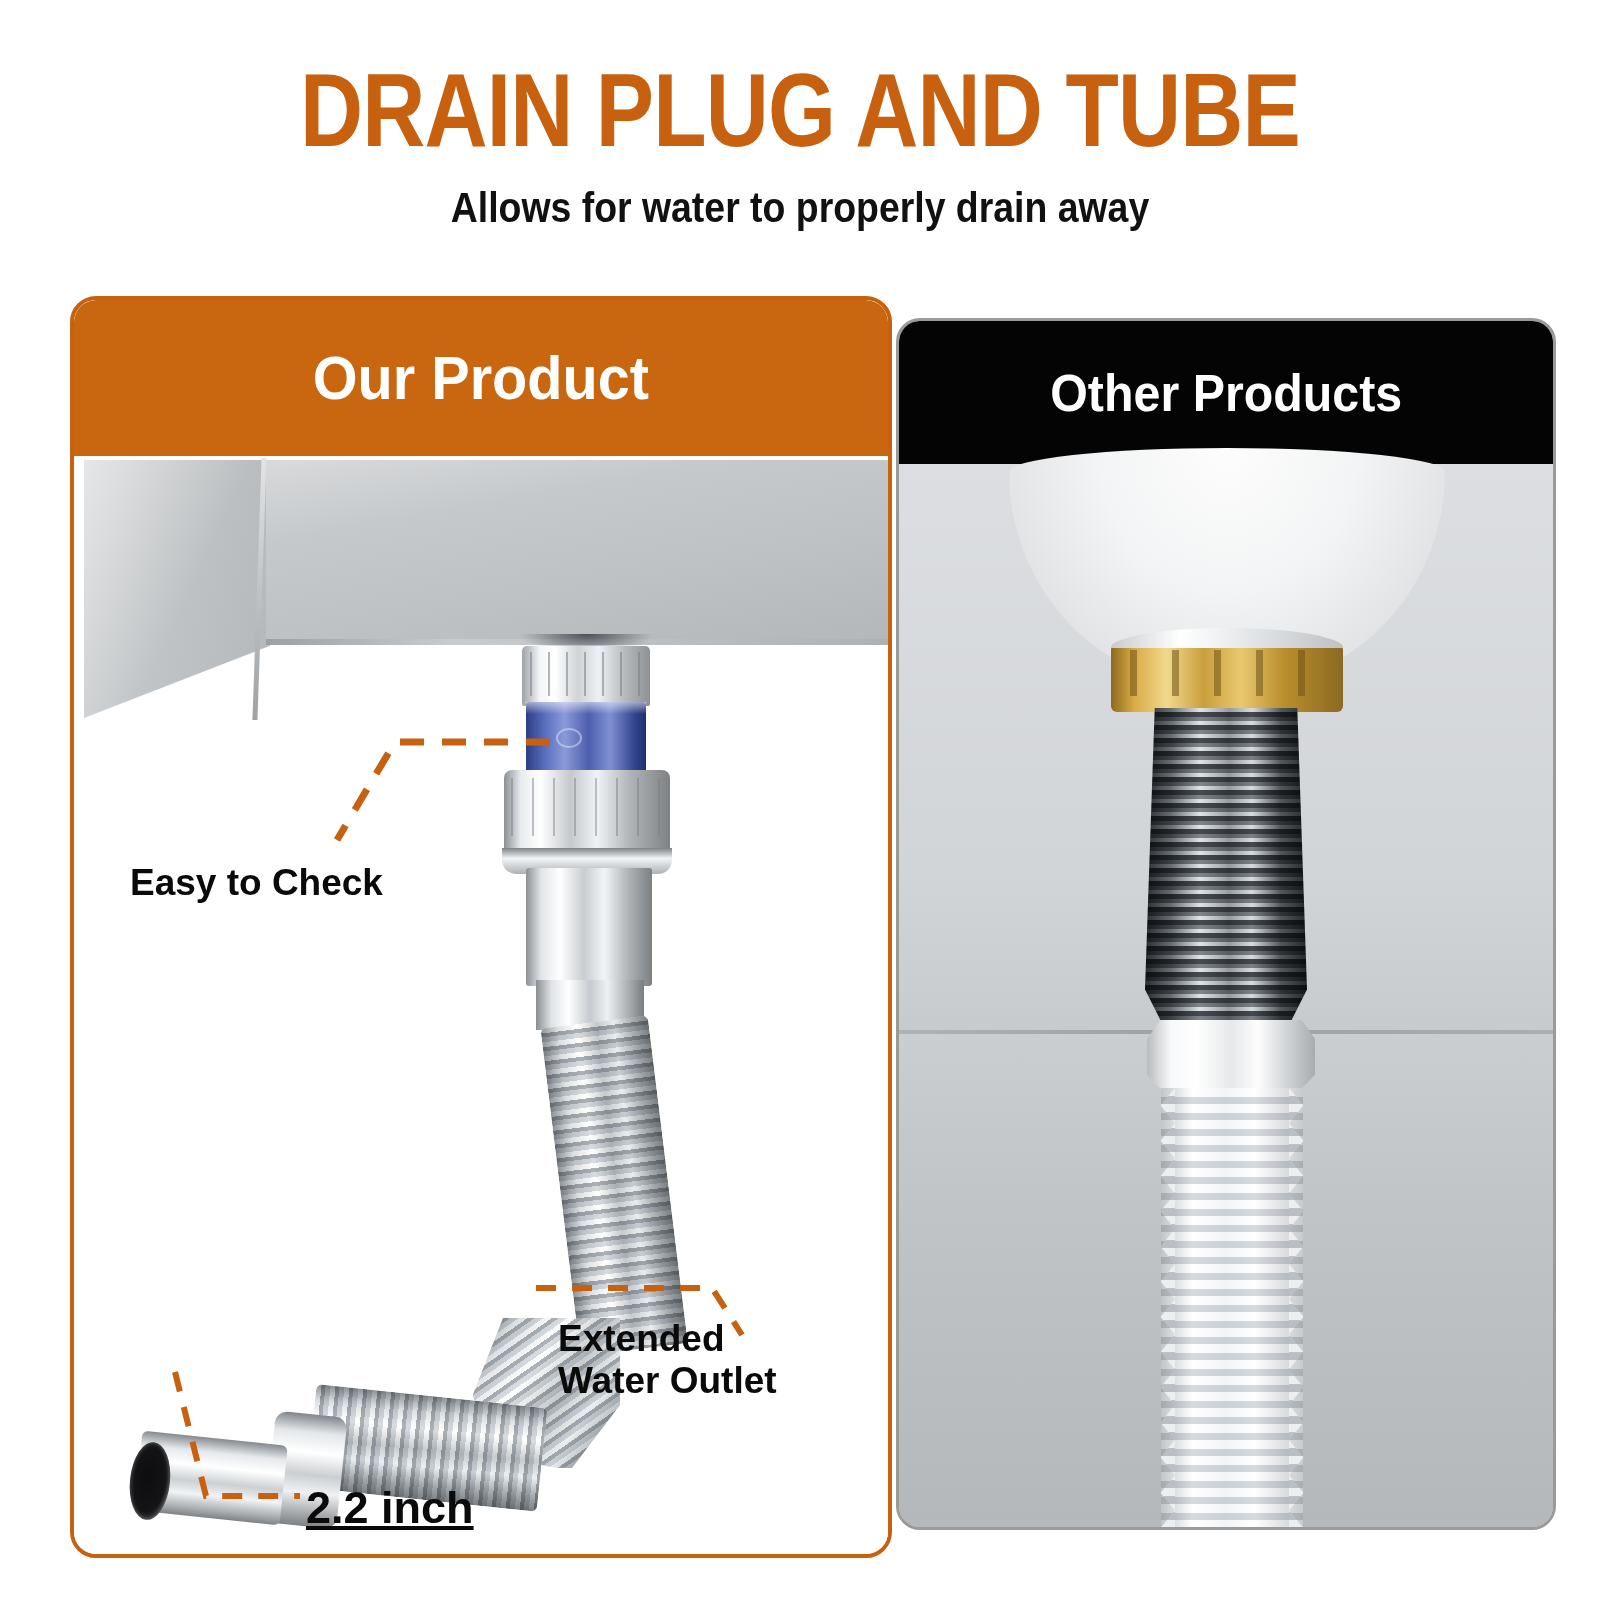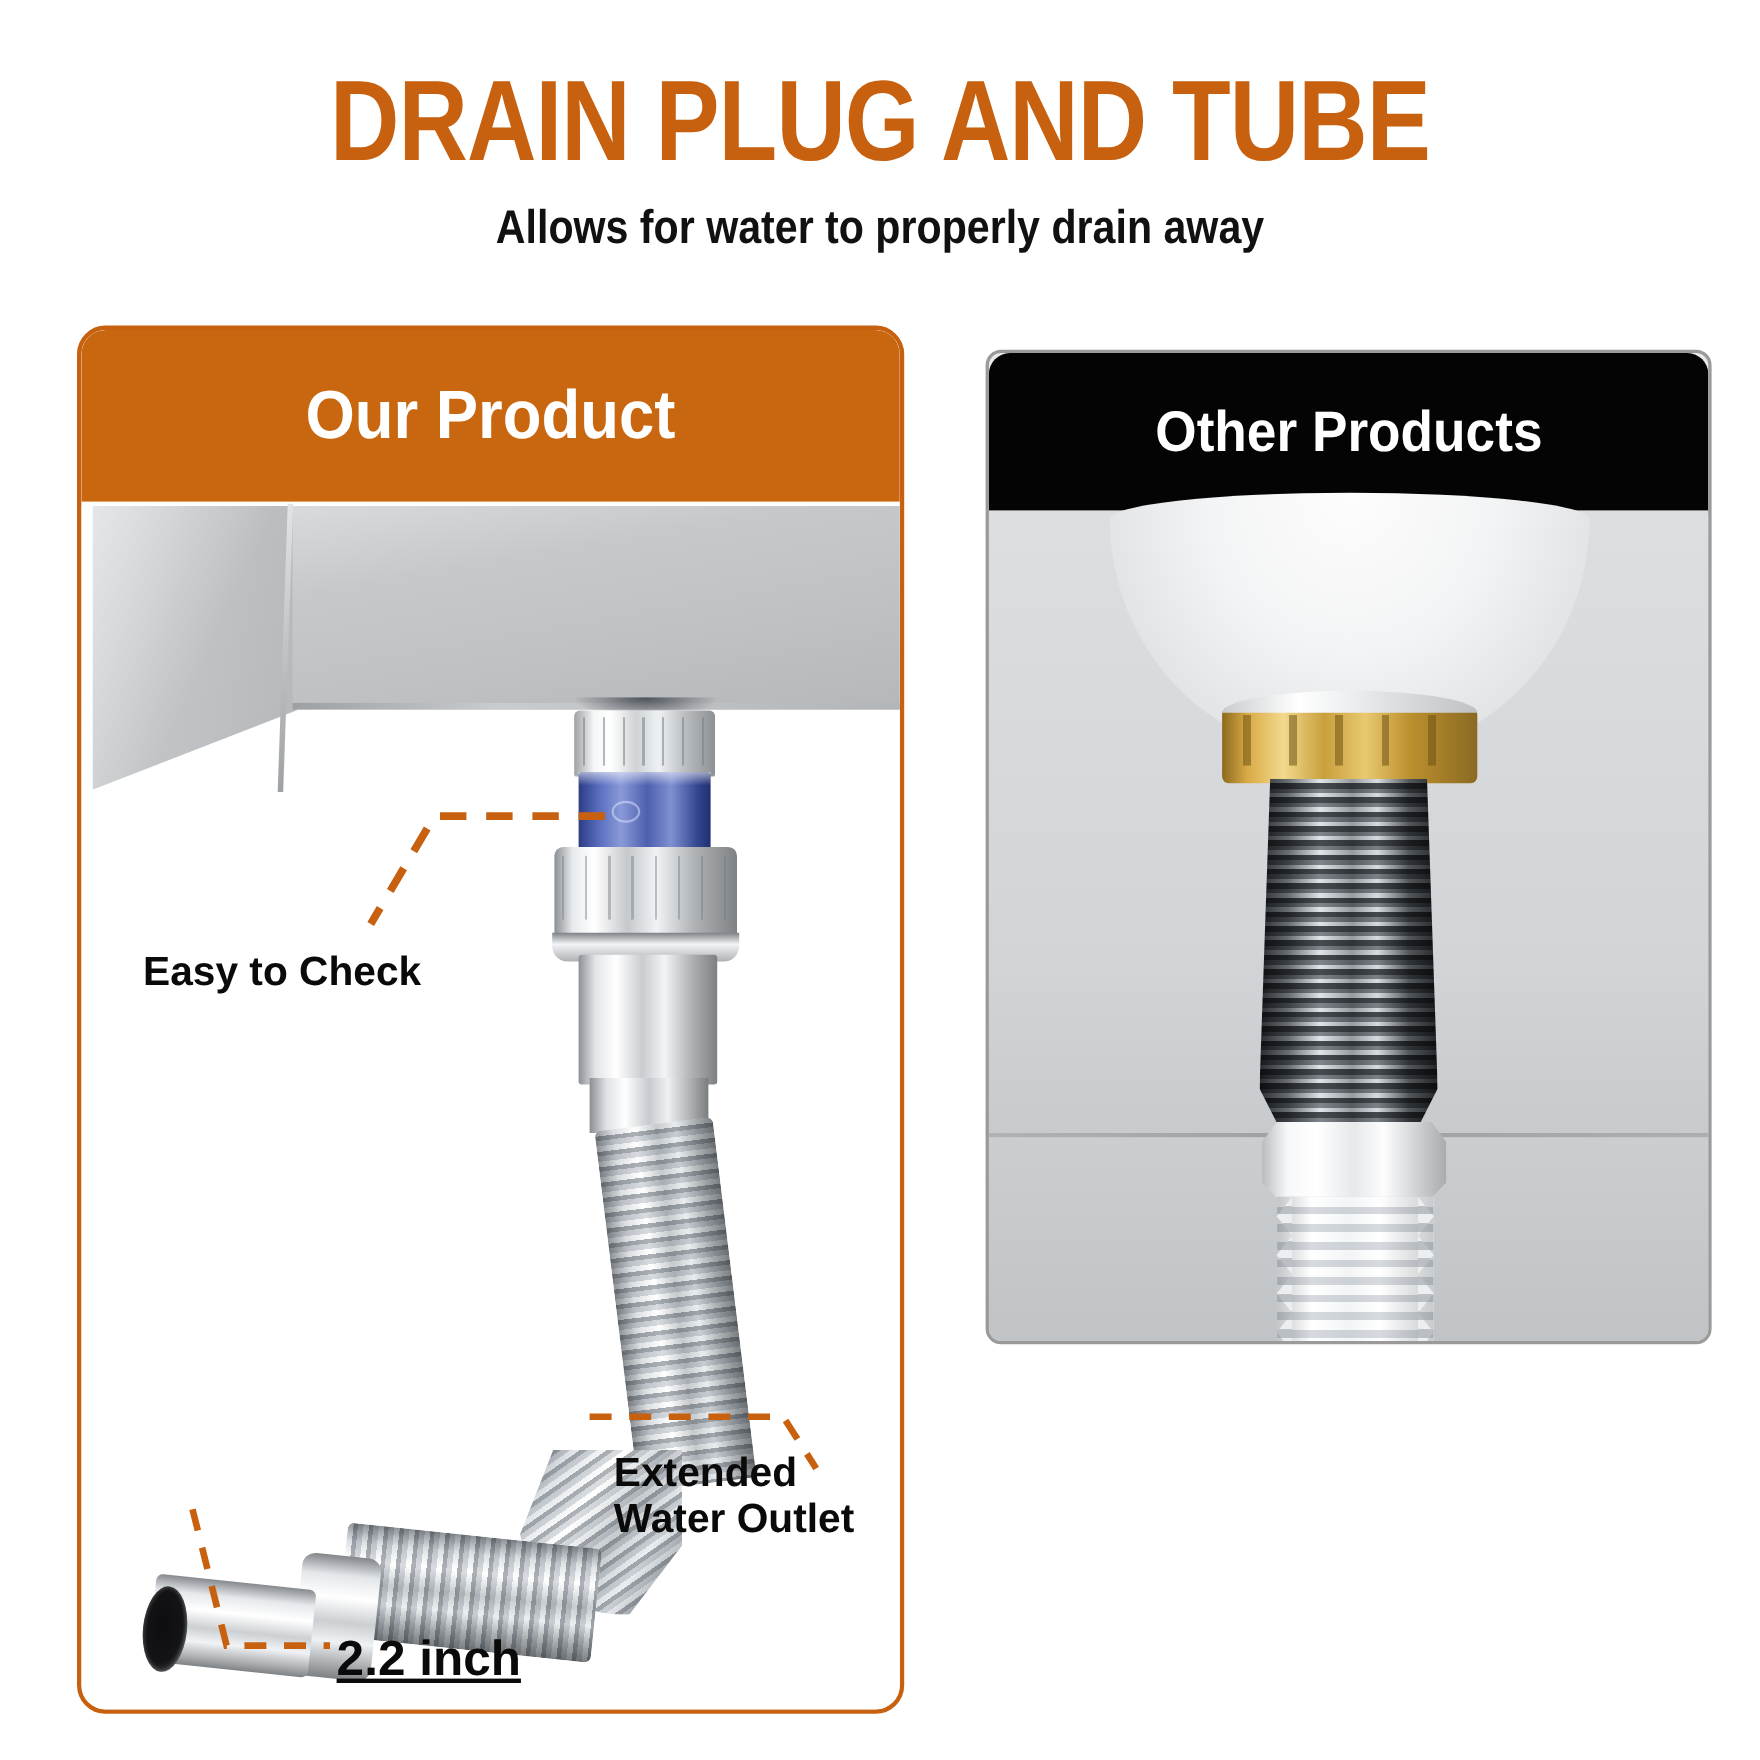--- a/index.html
+++ b/index.html
@@ -36,29 +36,29 @@
     color:#111111;
     transform:scaleX(.87);
     transform-origin:50% 50%;
     white-space:nowrap;
   }
 
   
   .panel{position:absolute;box-sizing:border-box;overflow:hidden;}
 
   .panel-left{
-    left:70px; top:296px; width:752px; height:1262px;
+    left:70px; top:296px; width:822px; height:1262px;
     border:4px solid #C8610F;
     border-radius:26px;
     background:#ffffff;
   }
   .panel-right{
-    left:896px; top:318px; width:660px; height:904px;
+    left:896px; top:318px; width:660px; height:1212px;
     border:3px solid #9a9a9a;
-    border-radius:14px;
+    border-radius:24px;
     background:#e9eaec;
   }
 
   
   .banner{
     position:absolute;left:0;top:0;width:100%;
     display:flex;align-items:center;justify-content:center;
     font-weight:700;color:#ffffff;
     box-sizing:border-box;
   }

